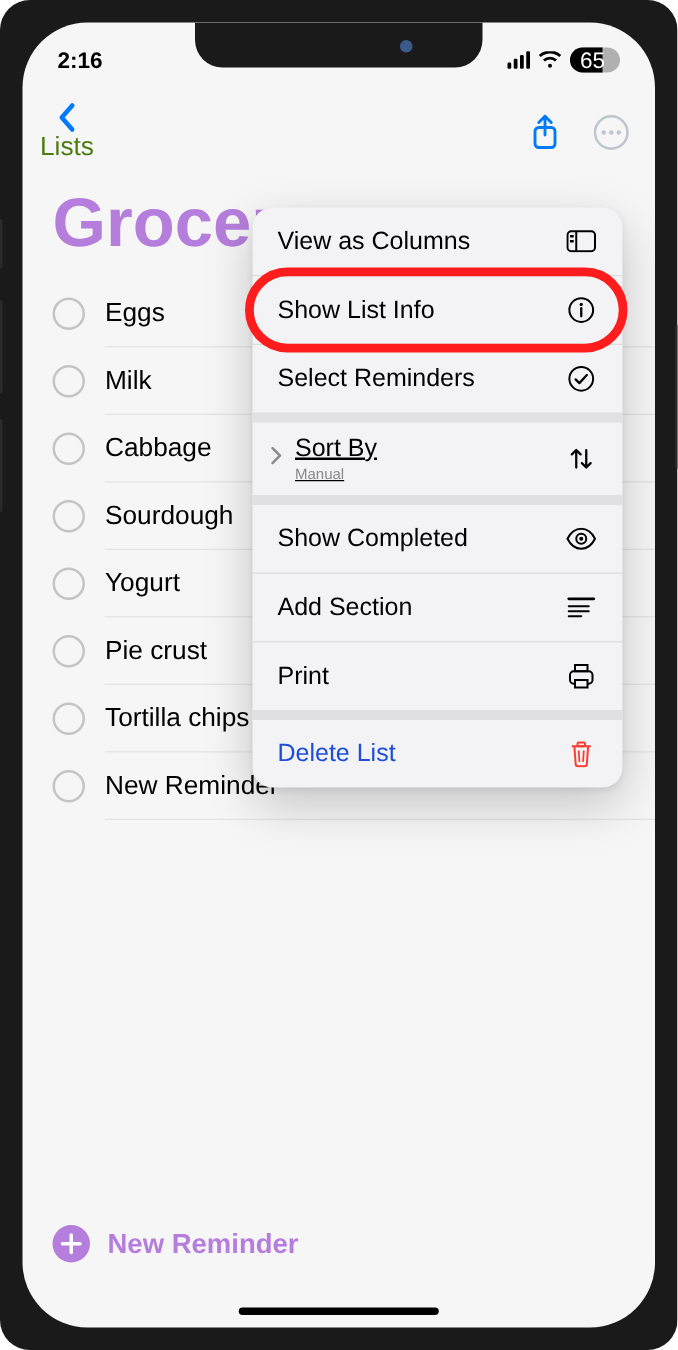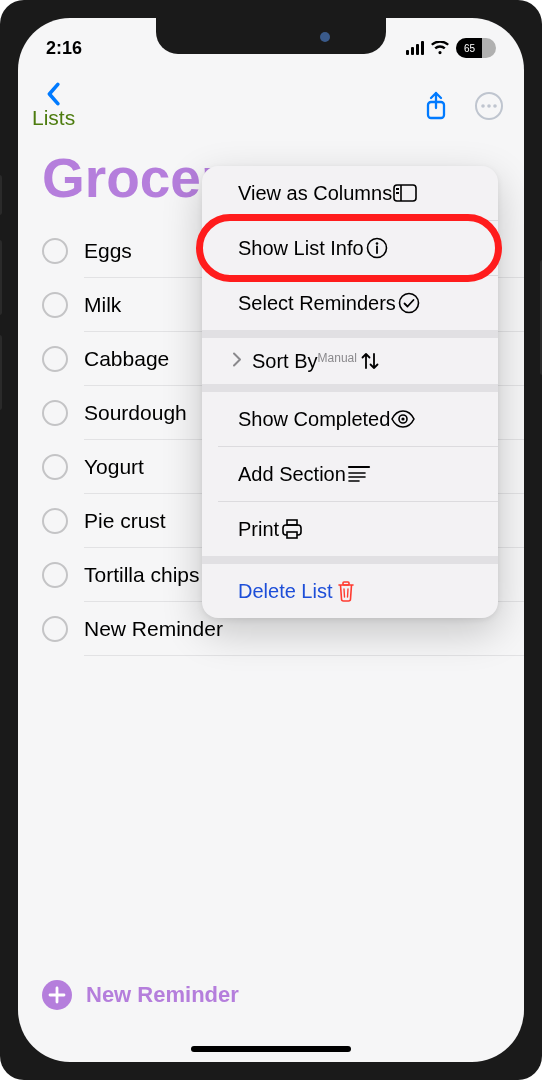--- a/index.html
+++ b/index.html
@@ -124,21 +124,21 @@
       content:"";
       position:absolute;
       left:0;top:0;bottom:0;
       width: 65%;
       background:#000;
       border-radius:10px 0 0 10px;
     }
     .battery-pill span {
       position: relative;
       color: #fff;
-      font-size: 10px;
+      font-size: 18px;
       font-weight: 500;
       z-index:1;
       padding-left:4px;
     }
 
     
     .nav-bar {
       display: flex;
       align-items: center;
       justify-content: space-between;
@@ -207,31 +207,30 @@
       overflow: visible;
       z-index: 80;
     }
     .menu-group {
       border-bottom: 8px solid #e1e0e3;
     }
     .menu-group:last-child { border-bottom: none; }
     .menu-item {
       display: flex;
       align-items: center;
-      justify-content: flex-start;
+      justify-content: space-between;
       padding: 14px 20px;
       font-size: 20px;
       color: #000;
       border-bottom: 0.5px solid #dcdbde;
       position: relative;
-      margin-left: 16px;
     }
     .menu-item:last-child { border-bottom: none; }
     .menu-item.destructive { color: #1d4ed8; }
-    .menu-item .label-group { display:flex; flex-direction: row; }
+    .menu-item .label-group { display:flex; flex-direction: column; text-decoration: underline; }
     .menu-item .sub-label { font-size: 12px; color: #8a898c; margin-top: 1px; }
     .menu-item.has-sub { padding: 10px 20px 10px 34px; }
     .menu-item .chevron-sub {
       position: absolute;
       left: 14px;
       top: 50%;
       transform: translateY(-50%);
     }
     .menu-icon {
       width: 26px;

